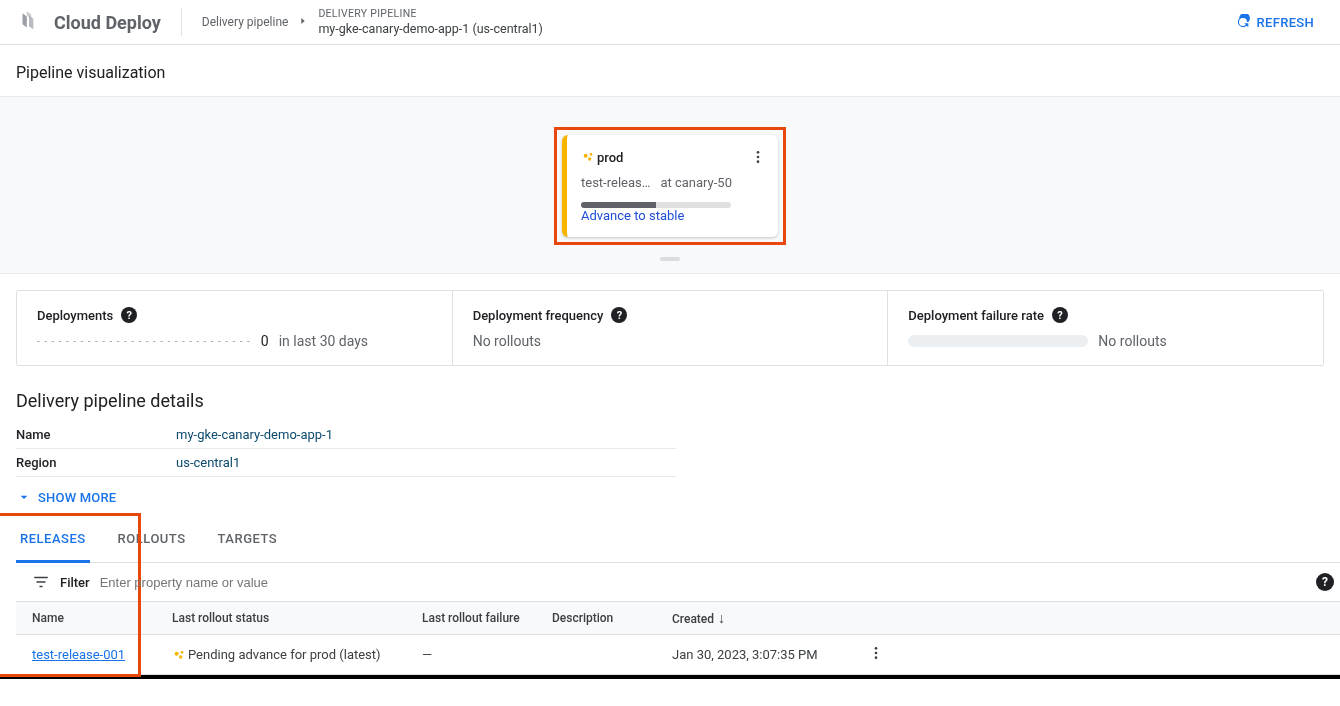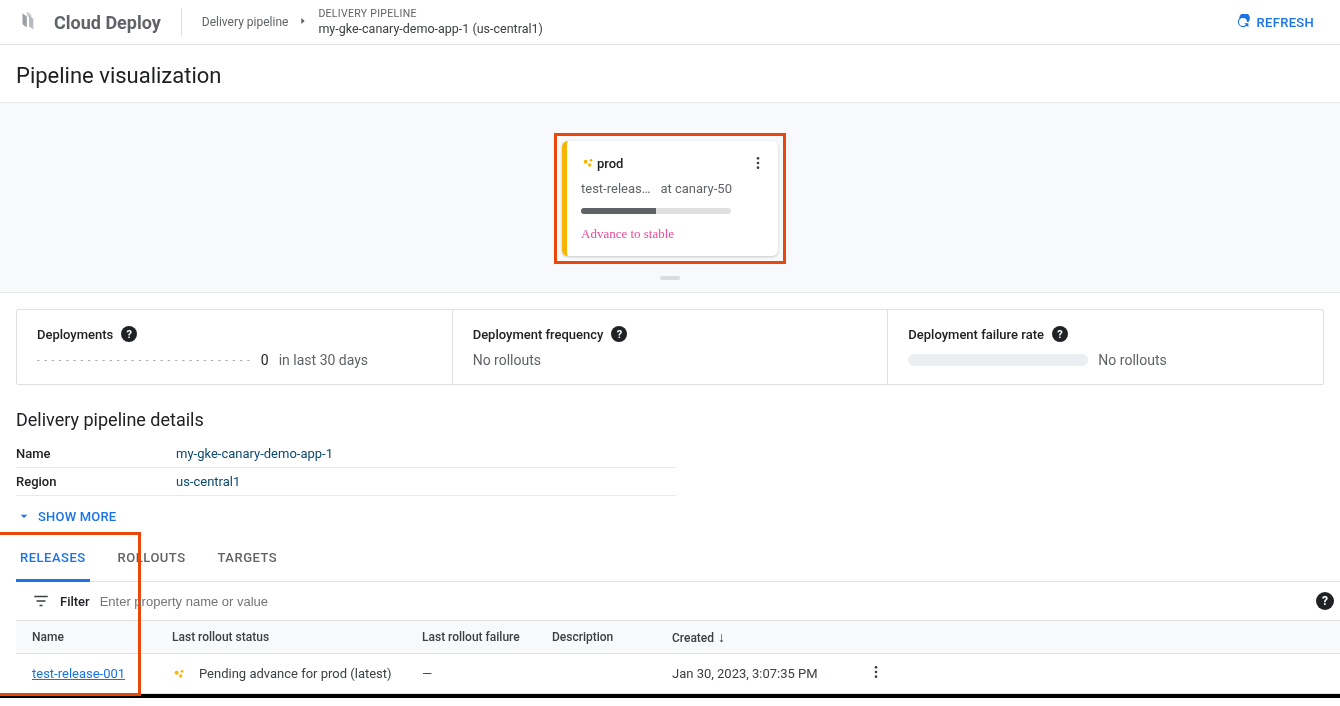--- a/index.html
+++ b/index.html
@@ -12,37 +12,37 @@
   .breadcrumb { display: flex; align-items: center; gap: 10px; color: #5f6368; font-size: 12px; }
   .breadcrumb-link { color: #5f6368; cursor: pointer; }
   .chev { color: #5f6368; }
   .bc-stack { display:flex; flex-direction:column; line-height:1.3; }
   .bc-label { font-size: 10.5px; color:#5f6368; letter-spacing:0.3px; }
   .bc-value { font-size: 12.5px; color:#3c4043; }
   .spacer { flex: 1; }
   .refresh-btn { display:flex; align-items:center; gap:6px; color:#1a73e8; font-weight:500; font-size:13px; letter-spacing:0.3px; cursor:pointer; padding:6px 10px; }
   .refresh-btn svg { width:16px; height:16px; fill:#1a73e8; }
   
-  .section-title { font-size: 22px; font-weight: 400; color:#202124; padding: 18px 16px 14px; }
+  .section-title { font-size: 16px; font-weight: 400; color:#202124; padding: 18px 16px 14px; }
   
   .viz-area { background:#f8f9fa; border-top:1px solid #e8eaed; border-bottom:1px solid #e8eaed; padding: 30px 0 12px; position:relative; display:flex; flex-direction:column; align-items:center; }
   .hl-box { border:3px solid #e8480c; padding:5px; }
   .hl-box.red1 { display:inline-block; }
   .target-card { background:#fff; border-radius:6px; box-shadow:0 1px 3px rgba(0,0,0,0.2); width:216px; padding:14px 16px 14px 14px; position:relative; border-left:5px solid #f7b500; }
   .card-head { display:flex; align-items:center; gap:0; }
   .canary-icon { width:16px; height:16px; display:inline-flex; align-items:center; justify-content:center; }
   .canary-icon svg { width:16px; height:16px; }
   .target-name { font-size:13px; font-weight:500; color:#202124; }
   .kebab { position:absolute; top:12px; right:10px; cursor:pointer; width:20px; height:20px; display:flex; align-items:center; justify-content:center; }
   .kebab svg{ width:16px; height:16px; fill:#3c4043;}
   .card-sub { display:flex; gap:10px; margin-top:10px; font-size:13px; color:#5f6368; }
   .card-sub span:first-child { max-width:80px; overflow:hidden; text-overflow:ellipsis; white-space:nowrap; }
   .progress { height:6px; background:#e0e0e0; border-radius:3px; margin-top:12px; overflow:hidden; width:150px; }
   .progress-fill { height:100%; background:#5f6368; width:50%; }
-  .advance-link { color:#ec4899; font-size:13px; margin-top:12px; display:inline-block; cursor:pointer;font-family:Liberation Serif, serif; }
+  .advance-link { color:#1d4ed8; font-size:13px; margin-top:0; display:inline-block; cursor:pointer; }
   .drag-handle { width:20px; height:4px; background:#dadce0; border-radius:2px; margin-top:12px; }
   
   .metrics { display:flex; border:1px solid #e0e0e0; margin:16px; border-radius:2px; }
   .metric { flex:1; padding:16px 20px; border-right:1px solid #e0e0e0; }
   .metric:last-child{ border-right:none; }
   .metric-head { display:flex; align-items:center; gap:8px; font-size:13px; font-weight:500; color:#202124; }
   .help-icon { width:16px; height:16px; border-radius:50%; background:#202124; color:#fff; display:inline-flex; align-items:center; justify-content:center; font-size:11px; font-weight:bold; }
   .metric-body { margin-top:10px; display:flex; align-items:center; gap:10px; color:#5f6368; font-size:14px; }
   .sparkline-dashes { letter-spacing:1px; color:#9aa0a6; font-size:10px; }
   .big-num { color:#202124; font-size:14px; }
@@ -66,21 +66,21 @@
   .filter-icon{width:18px;height:18px;display:inline-flex;}
   .filter-label { font-size:13px; font-weight:500; }
   .filter-input { border:none; outline:none; font-size:13px; color:#5f6368; flex:1; background:transparent; }
   .info-icon-right{ position:absolute; right:6px; width:18px; height:18px; border-radius:50%; background:#202124; color:#fff; display:inline-flex; align-items:center; justify-content:center; font-size:12px; font-weight:bold;}
   
   table.data { width:100%; border-collapse:collapse; }
   table.data th { text-align:left; font-size:12px; font-weight:500; color:#3c4043; background:#f8f9fa; border-top:1px solid #e0e0e0; border-bottom:1px solid #e0e0e0; padding:8px 12px 8px 16px; }
   table.data td { font-size:13px; padding:10px 12px 10px 16px; border-bottom:1px solid #e0e0e0; color:#3c4043; vertical-align:middle; }
   .sort-arrow{ font-size:14px; margin-left:4px;}
   .release-link { color:#1a73e8; text-decoration:underline; cursor:pointer; }
-  .status-cell { display:flex; align-items:flex-start; gap:11px; }
+  .status-cell { display:flex; align-items:flex-start; gap:0; }
   .row-kebab{ cursor:pointer; display:inline-flex; width:20px; justify-content:center;}
   
   .black-strip{ height:4px; background:#000; }
 </style>
 </head>
 <body>
 
 <div class="topbar">
   <span class="logo-icon">
     <svg viewBox="0 0 24 24">

